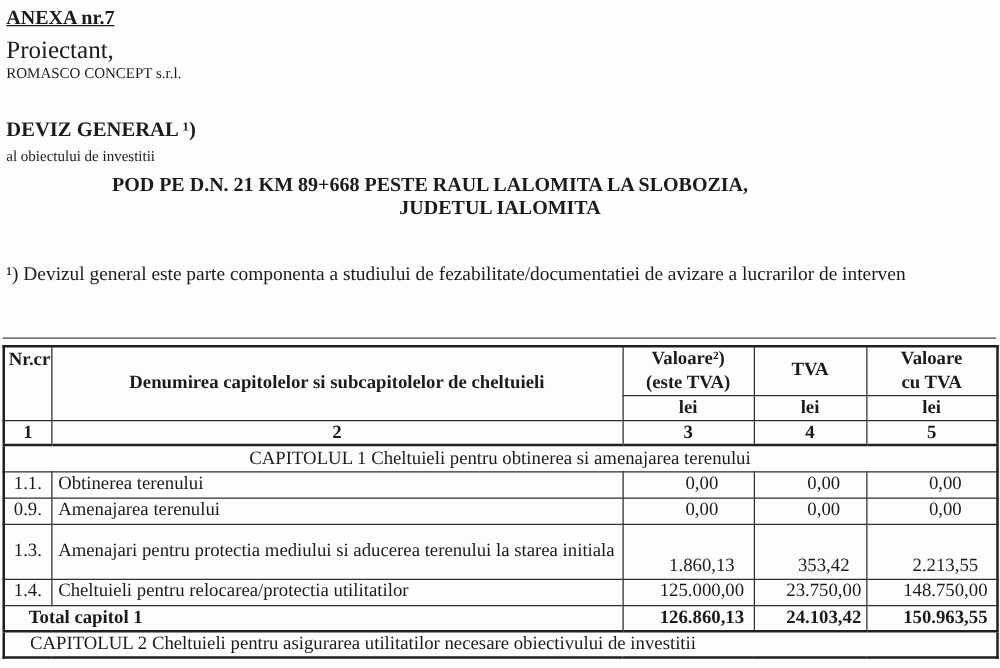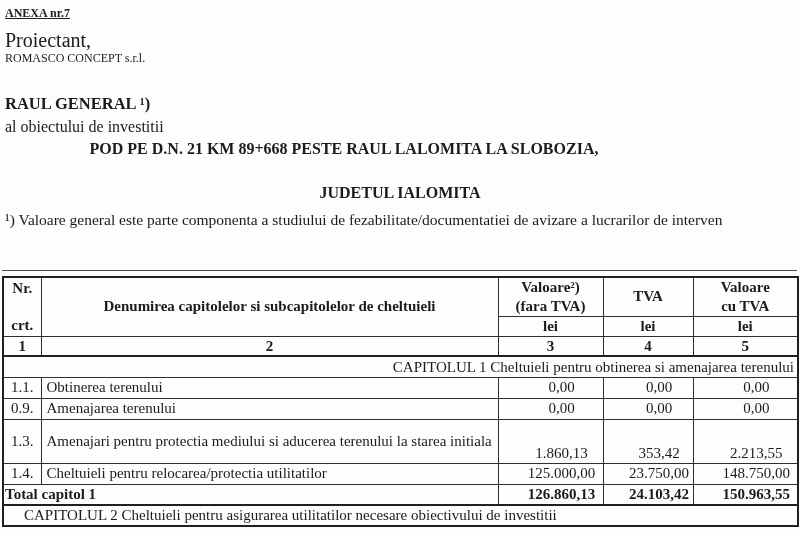--- a/index.html
+++ b/index.html
@@ -7,27 +7,27 @@
     width:800px; height:534px;
     background:#fdfdfb;
     font-family:"Liberation Serif", serif;
     color:#1b1b1b;
     position:relative;
     overflow:hidden;
   }
   .abs { position:absolute; }
 
   
-  .anexa { top:6px; left:5px; font-size:12px; font-weight:bold; text-decoration:underline; }
+  .anexa { top:6px; left:5px; font-size:16px; font-weight:bold; text-decoration:underline; }
   .proiectant { top:29px; left:5px; font-size:20px; }
   .firm { top:51px; left:5px; font-size:12px; }
   .deviz { top:94px; left:5px; font-size:16.5px; font-weight:bold; }
-  .subtitle { top:118px; left:5px; font-size:16px; }
+  .subtitle { top:118px; left:5px; font-size:12px; }
   .obj1 { top:140px; left:0; width:688px; text-align:center; font-size:16px; font-weight:bold; }
-  .obj2 { top:184px; left:0; width:800px; text-align:center; font-size:16px; font-weight:bold; }
+  .obj2 { top:158px; left:0; width:800px; text-align:center; font-size:16px; font-weight:bold; }
   .footnote {
     top:211px; left:5px; width:795px;
     font-size:15.5px; white-space:nowrap; overflow:hidden;
   }
 
   
   .topline { top:270px; left:2px; width:795px; height:0; border-top:1px solid #4a4a4a; }
   .tablewrap { top:276px; left:2px; }
   table {
     border-collapse:collapse; table-layout:fixed;
@@ -36,51 +36,51 @@
   }
   td, th {
     border:1px solid #2e2e2e;
     font-size:15px;
     padding:0 3px;
     overflow:hidden;
     line-height:1.25;
   }
   th { font-weight:bold; text-align:center; vertical-align:middle; }
   .nr-cell-inner {
-    display:flex; flex-direction:column; justify-content:space-between;
+    display:flex; flex-direction:row; justify-content:space-between;
     height:56px; font-weight:bold;
   }
   .row-h1 { height:38px; }
   .row-h2 { height:20px; }
   .row-h3 { height:20px; }
   .row-h3 td { font-weight:bold; text-align:center; }
   .row-h3 td { border-bottom:2px solid #1f1f1f; }
   .row-chapter { height:21px; }
-  .row-chapter td { text-align:right; padding-left:2px; }
+  .row-chapter td { text-align:center; padding-left:2px; }
   .row-item { height:21px; }
   .row-item-tall { height:44px; }
   .row-item-tall .val { vertical-align:bottom; }
   .row-total { height:21px; }
   .row-total td { font-weight:bold; border-bottom:2px solid #1f1f1f; }
   .row-chapter2 { height:18px; }
   .cell-nr { text-align:center; }
   .cell-name { text-align:left; padding-left:5px;margin-top:28px; }
   .val { text-align:center;padding-left:25px; }
 </style>
 </head>
 <body>
 
 <div class="abs anexa">ANEXA nr.7</div>
 <div class="abs proiectant">Proiectant,</div>
 <div class="abs firm">ROMASCO CONCEPT s.r.l.</div>
-<div class="abs deviz">RAUL GENERAL ¹)</div>
+<div class="abs deviz">DEVIZ GENERAL ¹)</div>
 <div class="abs subtitle">al obiectului de investitii</div>
 <div class="abs obj1">POD PE D.N. 21 KM 89+668 PESTE RAUL LALOMITA LA SLOBOZIA,</div>
 <div class="abs obj2">JUDETUL IALOMITA</div>
-<div class="abs footnote">¹) Valoare general este parte componenta a studiului de fezabilitate/documentatiei de avizare a lucrarilor de interven</div>
+<div class="abs footnote">¹) Devizul general este parte componenta a studiului de fezabilitate/documentatiei de avizare a lucrarilor de interven</div>
 
 <div class="abs topline"></div>
 
 <div class="abs tablewrap">
   <table>
     <colgroup>
       <col style="width:38px">
       <col style="width:457px">
       <col style="width:105px">
       <col style="width:90px">
@@ -91,21 +91,21 @@
         <tr class="row-h1">
       <th rowspan="2">
         <div class="nr-cell-inner">
           <span>Nr.</span>
           <span>crt.</span>
         </div>
       </th>
       <th rowspan="2">Denumirea capitolelor si subcapitolelor de cheltuieli</th>
       <th>
         <div>Valoare²)</div>
-        <div>(fara TVA)</div>
+        <div>(este TVA)</div>
       </th>
       <th>TVA</th>
       <th>
         <div>Valoare</div>
         <div>cu TVA</div>
       </th>
     </tr>
 
     <tr class="row-h2">
       <th>lei</th>
@@ -151,21 +151,21 @@
 
     <tr class="row-item">
       <td class="cell-nr">1.4.</td>
       <td class="cell-name">Cheltuieli pentru relocarea/protectia utilitatilor</td>
       <td class="val">125.000,00</td>
       <td class="val">23.750,00</td>
       <td class="val">148.750,00</td>
     </tr>
 
     <tr class="row-total">
-      <td colspan="2" class="cell-name" style="padding-left:1px">Total capitol 1</td>
+      <td colspan="2" class="cell-name" style="padding-left:19px">Total capitol 1</td>
       <td class="val">126.860,13</td>
       <td class="val">24.103,42</td>
       <td class="val">150.963,55</td>
     </tr>
 
     <tr class="row-chapter2">
       <td colspan="5" style="text-align:left;padding-left:20px">CAPITOLUL 2 Cheltuieli pentru asigurarea utilitatilor necesare obiectivului de investitii</td>
     </tr>
   </tbody>
     </table>

